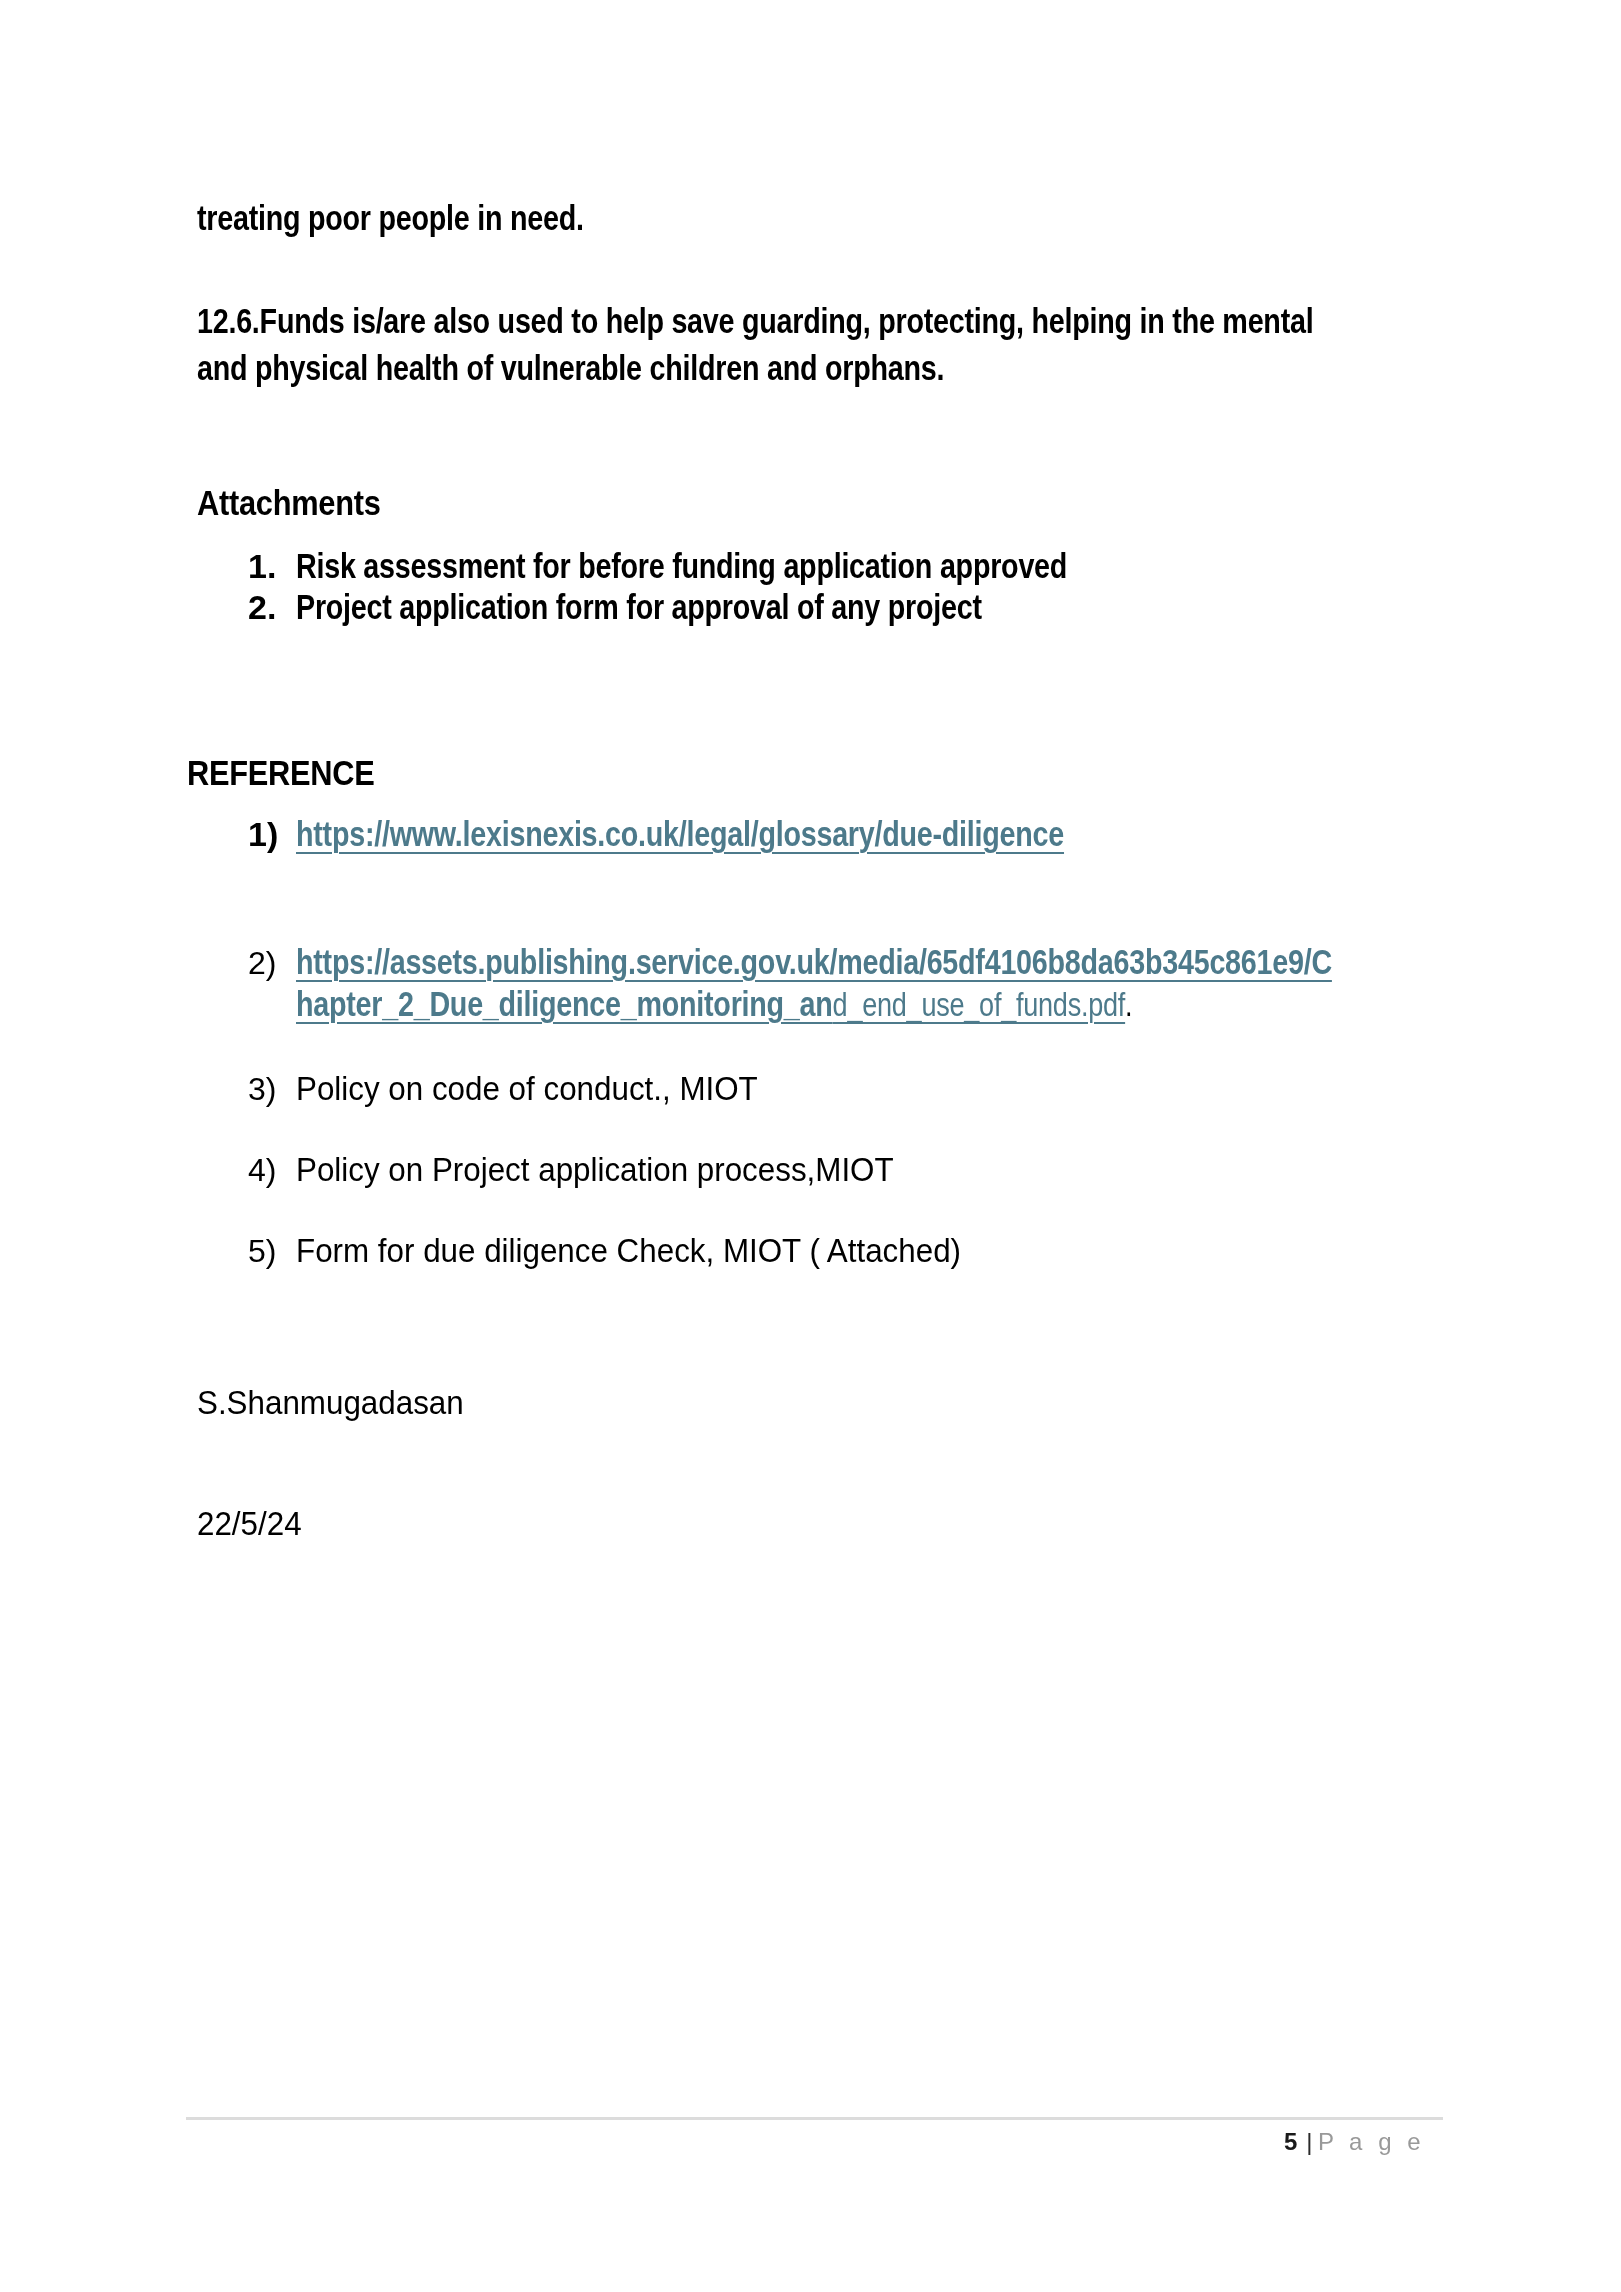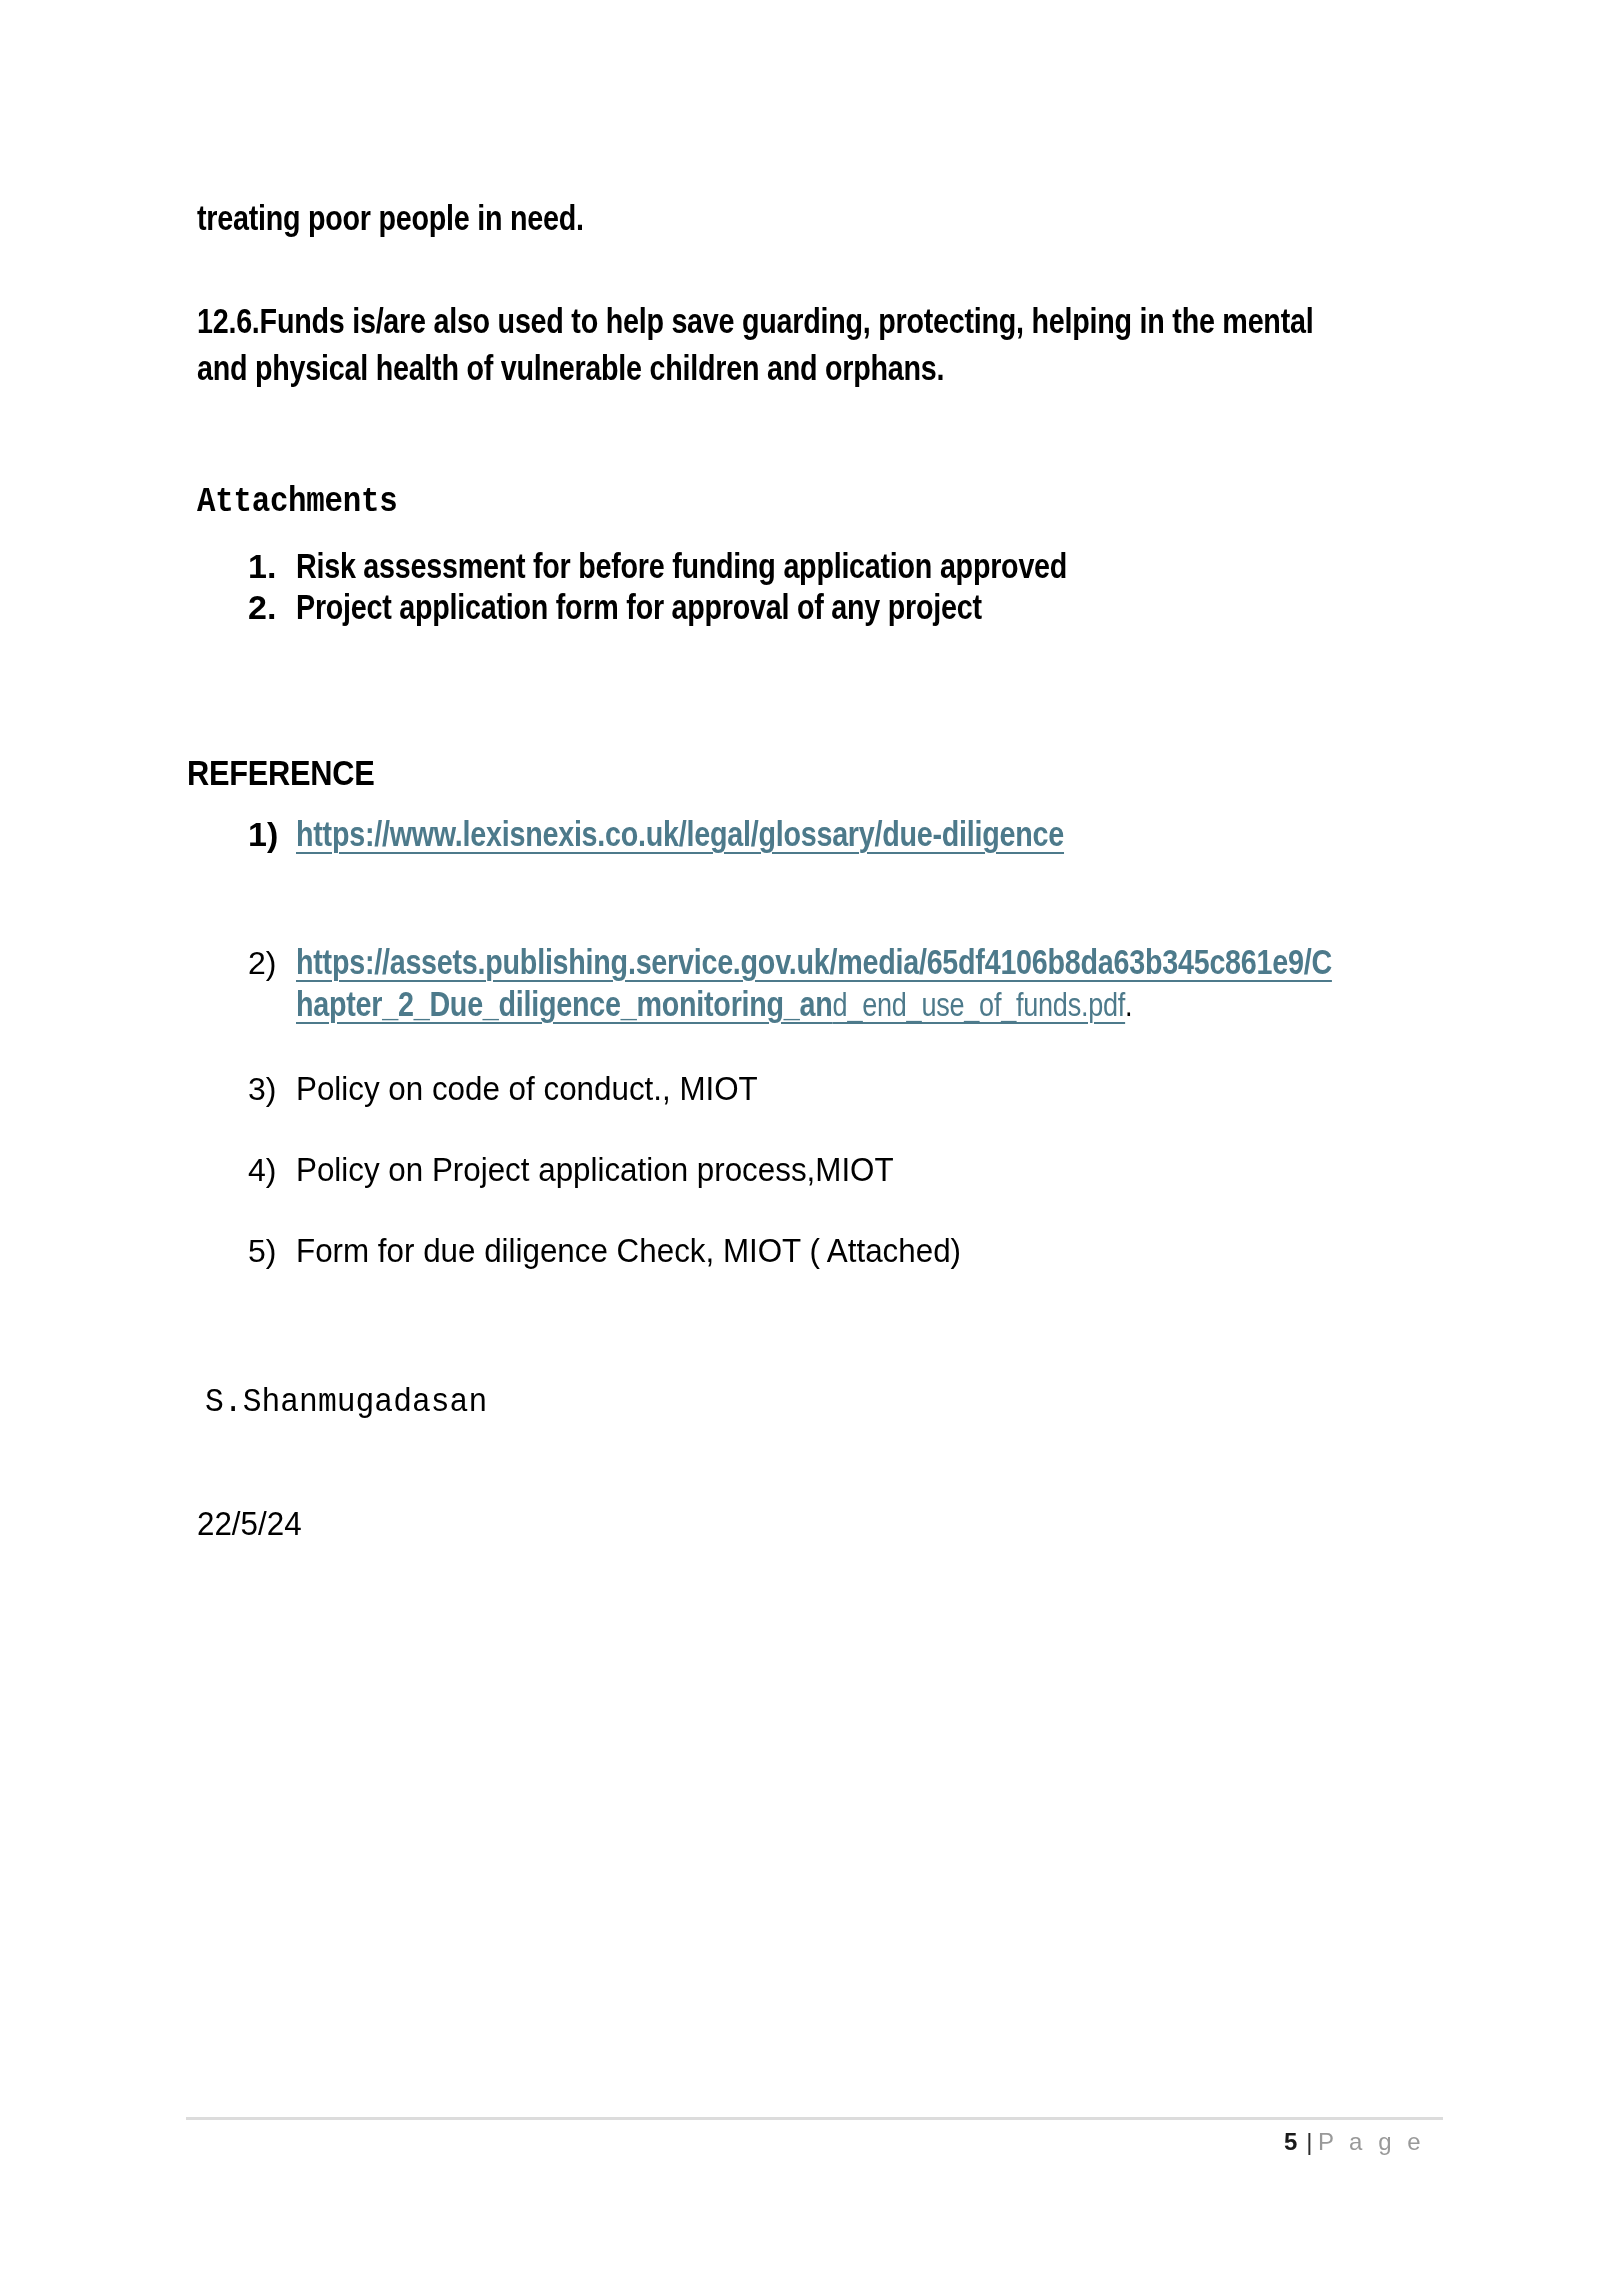--- a/index.html
+++ b/index.html
@@ -78,21 +78,21 @@
 
   <div class="abs" style="left:197px;top:194px;">
     <div class="lh52"><span class="cond">treating poor people in need.</span></div>
   </div>
 
   <div class="abs" style="left:197px;top:297px;">
     <div class="lh52"><span class="cond">12.6.Funds is/are also used to help save guarding, protecting, helping in the mental</span></div>
     <div class="lh52"><span class="cond">and physical health of vulnerable children and orphans.</span></div>
   </div>
 
-  <div class="abs lh52" style="left:197px;top:479px;font-family:Liberation Mono, monospace;">
+  <div class="abs lh52" style="left:197px;top:479px;">
     <span class="cond-h">Attachments</span>
   </div>
 
   <div class="abs" style="left:248px;top:539px;">
     <div class="lh46">
       <span class="marker-bold">1.</span><span class="cond">Risk assessment for before funding application approved</span>
     </div>
     <div class="lh46">
       <span class="marker-bold">2.</span><span class="cond">Project application form for approval of any project</span>
     </div>
@@ -120,21 +120,21 @@
   </div>
 
   <div class="abs lh47" style="left:248px;top:1149px;">
     <span class="marker-reg">4)</span><span class="reg">Policy on Project application process,MIOT</span>
   </div>
 
   <div class="abs lh47" style="left:248px;top:1230px;">
     <span class="marker-reg">5)</span><span class="reg">Form for due diligence Check, MIOT ( Attached)</span>
   </div>
 
-  <div class="abs lh47" style="left:205px;top:1382px;font-family:Liberation Mono, monospace;">
+  <div class="abs lh47" style="left:197px;top:1382px;">
     <span class="reg">S.Shanmugadasan</span>
   </div>
 
   <div class="abs lh47" style="left:197px;top:1503px;">
     <span class="reg">22/5/24</span>
   </div>
 
   <div class="abs footer-rule" style="left:186px;top:2117px;width:1257px;"></div>
 
   <div class="abs footer" style="left:186px;top:2124px;width:1239px;">

